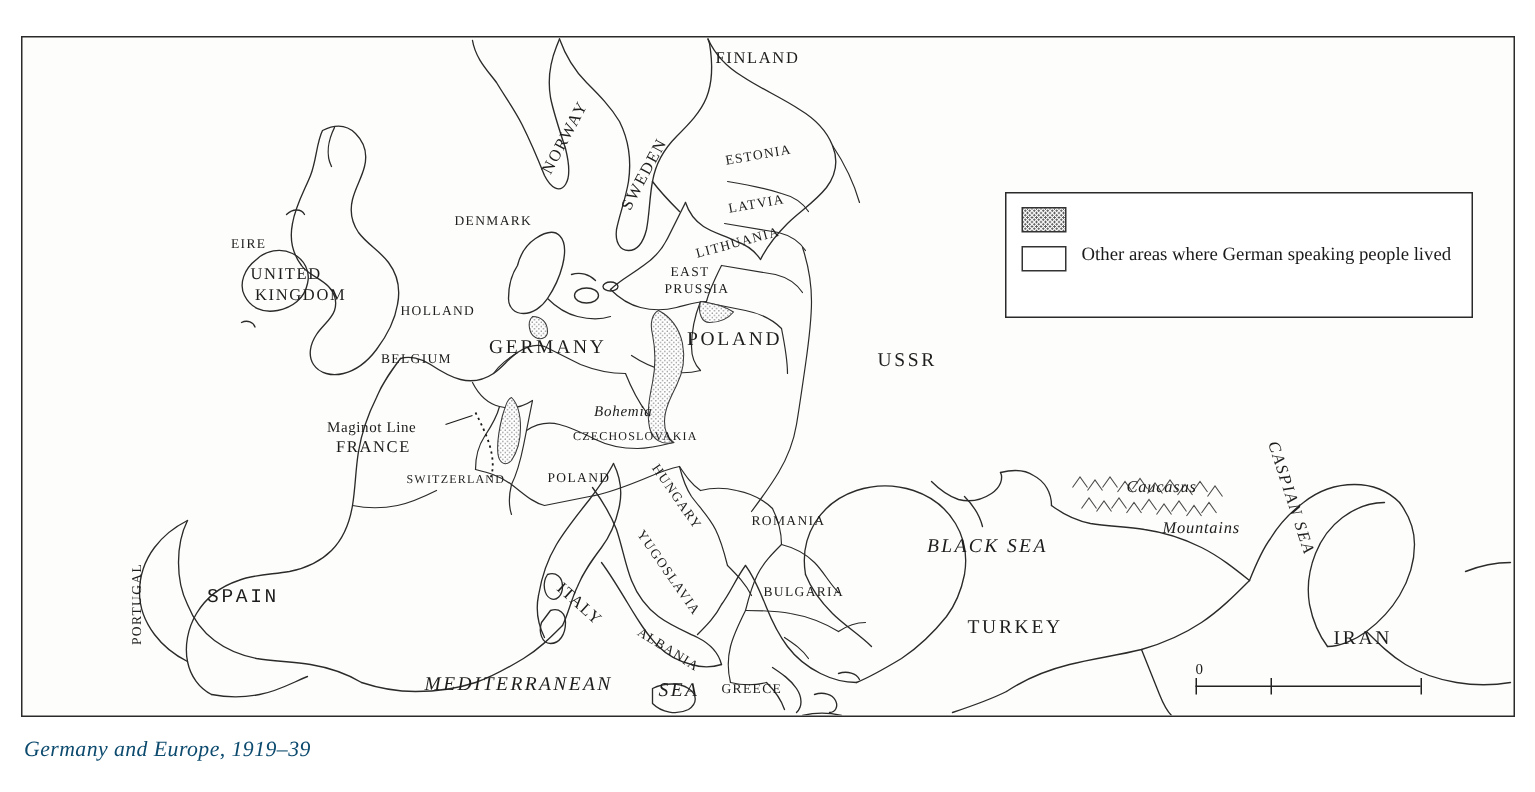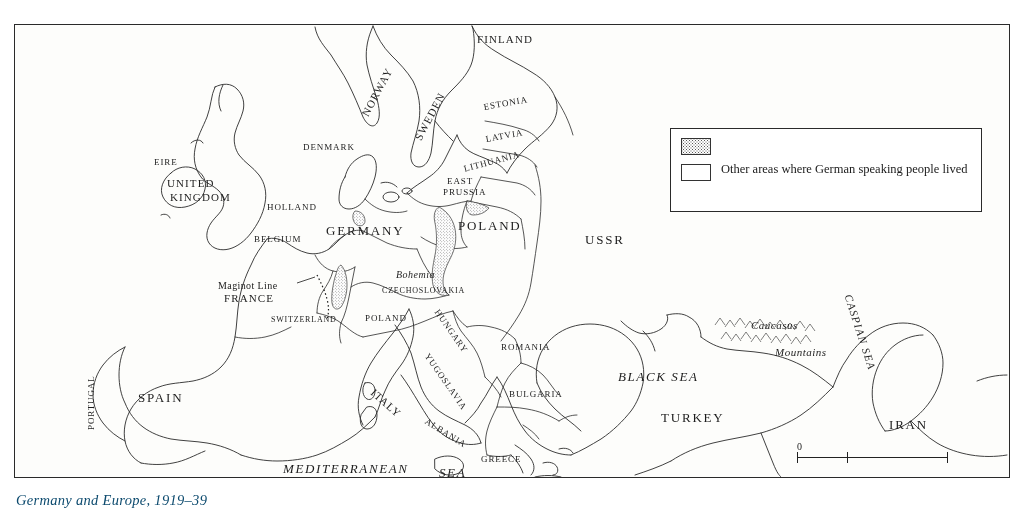--- a/index.html
+++ b/index.html
@@ -65,21 +65,20 @@
     letter-spacing: 0.8px;
   }
   .lbl.big {
     font-size: 13px;
     letter-spacing: 1.8px;
   }
   .lbl.sea {
     font-style: italic;
     font-size: 13px;
     letter-spacing: 1.6px;
-    margin-top: 13px;
   }
   .lbl.sea-small {
     font-style: italic;
     font-size: 11px;
     letter-spacing: 1.2px;
   }
   .lbl.italic {
     font-style: italic;
   }
   .rot-90 { transform: rotate(-90deg); transform-origin: left top; }
@@ -432,22 +431,22 @@
     <div class="lbl tiny" style="left:256px; top:291px;">SWITZERLAND</div>
     <div class="lbl small" style="left:350px; top:289px;">POLAND</div>
     <div class="lbl tiny" style="left:367px; top:262px;">CZECHOSLOVAKIA</div>
     <div class="lbl small rot-p55" style="left:425px; top:283px;">HUNGARY</div>
     <div class="lbl small" style="left:486px; top:306px;margin-top:12px;">ROMANIA</div>
     <div class="lbl small rot-p55" style="left:415px; top:327px;">YUGOSLAVIA</div>
     <div class="lbl small" style="left:494px; top:365px;">BULGARIA</div>
     <div class="lbl country rot-p40" style="left:361px; top:362px;">ITALY</div>
     <div class="lbl small rot-p30" style="left:413px; top:392px;">ALBANIA</div>
     <div class="lbl small" style="left:466px; top:430px;">GREECE</div>
-    <div class="lbl big" style="left:646px; top:386px;">TURKEY</div>
-    <div class="lbl big" style="left:123px; top:366px;">SPAIN</div>
+    <div class="lbl big" style="left:630px; top:386px;">TURKEY</div>
+    <div class="lbl big" style="left:123px; top:366px;font-family:Liberation Mono, monospace;">SPAIN</div>
     <div class="lbl small rot-90" style="left:72px; top:405px;">PORTUGAL</div>
     <div class="lbl big" style="left:874px; top:393px;">IRAN</div>
 
     <div class="lbl italic" style="left:381px; top:245px; font-size:10px;">Bohemia</div>
     <div class="lbl italic" style="left:736px; top:295px; font-size:11px;">Caucasus</div>
     <div class="lbl italic" style="left:760px; top:322px; font-size:11px;">Mountains</div>
 
     <div class="lbl sea" style="left:603px; top:332px;">BLACK SEA</div>
     <div class="lbl sea-small rot-p70" style="left:838px; top:268px;">CASPIAN SEA</div>
     <div class="lbl sea" style="left:268px; top:424px;">MEDITERRANEAN</div>

